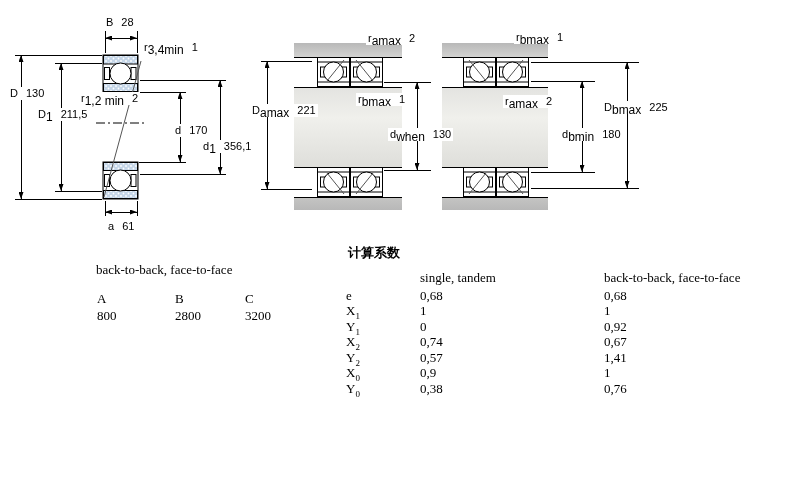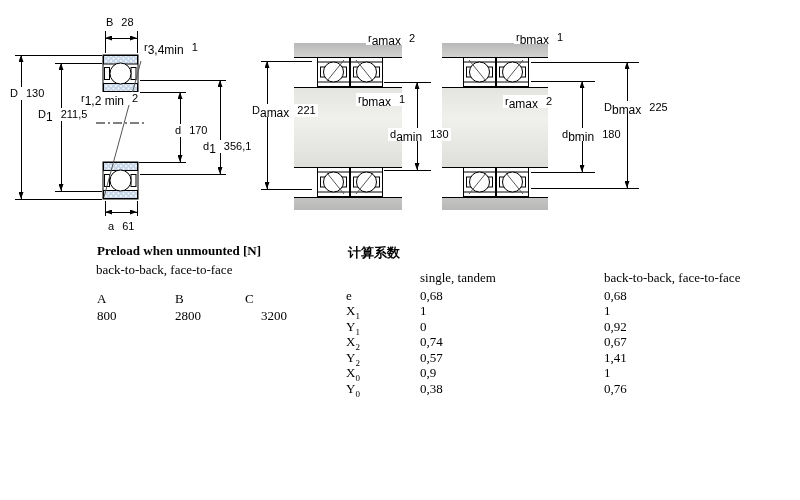--- a/index.html
+++ b/index.html
@@ -147,35 +147,34 @@
   <div class="dlabel" style="left:8px;top:87px"><span>D</span><sub></sub><span class="dv">130</span></div>
   <div class="dlabel" style="left:36px;top:108px"><span>D</span><sub>1</sub><span class="dv">211,5</span></div>
   <div class="dlabel" style="left:79px;top:92px"><span>r</span><sub>1,2 min</sub><span class="dv">2</span></div>
   <div class="dlabel" style="left:173px;top:124px"><span>d</span><sub></sub><span class="dv">170</span></div>
   <div class="dlabel" style="left:201px;top:140px"><span>d</span><sub>1</sub><span class="dv">356,1</span></div>
   <div class="dlabel" style="left:106px;top:220px"><span>a</span><sub></sub><span class="dv">61</span></div>
 
   <div class="dlabel" style="left:366px;top:32px"><span>r</span><sub>amax</sub><span class="dv">2</span></div>
   <div class="dlabel" style="left:356px;top:93px"><span>r</span><sub>bmax</sub><span class="dv">1</span></div>
   <div class="dlabel" style="left:250px;top:104px"><span>D</span><sub>amax</sub><span class="dv">221</span></div>
-  <div class="dlabel" style="left:388px;top:128px"><span>d</span><sub>amin</sub><span class="dv">130</span></div>
+  <div class="dlabel" style="left:388px;top:128px"><span>d</span><sub>when</sub><span class="dv">130</span></div>
 
   <div class="dlabel" style="left:514px;top:31px"><span>r</span><sub>bmax</sub><span class="dv">1</span></div>
   <div class="dlabel" style="left:503px;top:95px"><span>r</span><sub>amax</sub><span class="dv">2</span></div>
   <div class="dlabel" style="left:602px;top:101px"><span>D</span><sub>bmax</sub><span class="dv">225</span></div>
   <div class="dlabel" style="left:560px;top:128px"><span>d</span><sub>bmin</sub><span class="dv">180</span></div>
 
-  <div class="t b" style="left:97px;top:243px">Preload when unmounted [N]</div>
   <div class="t" style="left:96px;top:262px">back-to-back, face-to-face</div>
   <span class="t" style="left:97px;top:291px">A</span>
   <span class="t" style="left:175px;top:291px">B</span>
   <span class="t" style="left:245px;top:291px">C</span>
   <span class="t" style="left:97px;top:308px">800</span>
   <span class="t" style="left:175px;top:308px">2800</span>
-  <span class="t" style="left:261px;top:308px">3200</span>
+  <span class="t" style="left:245px;top:308px">3200</span>
 
   <div class="t b" style="left:348px;top:245px">计算系数</div>
   <div class="t" style="left:420px;top:270px">single, tandem</div>
   <div class="t" style="left:604px;top:270px">back-to-back, face-to-face</div>
 
   <span class="t flabel" style="left:346px;top:288px"><span>e</span><sub></sub></span>
   <span class="t" style="left:420px;top:288px">0,68</span>
   <span class="t" style="left:604px;top:288px">0,68</span>
 
   <span class="t flabel" style="left:346px;top:303px"><span>X</span><sub>1</sub></span>

